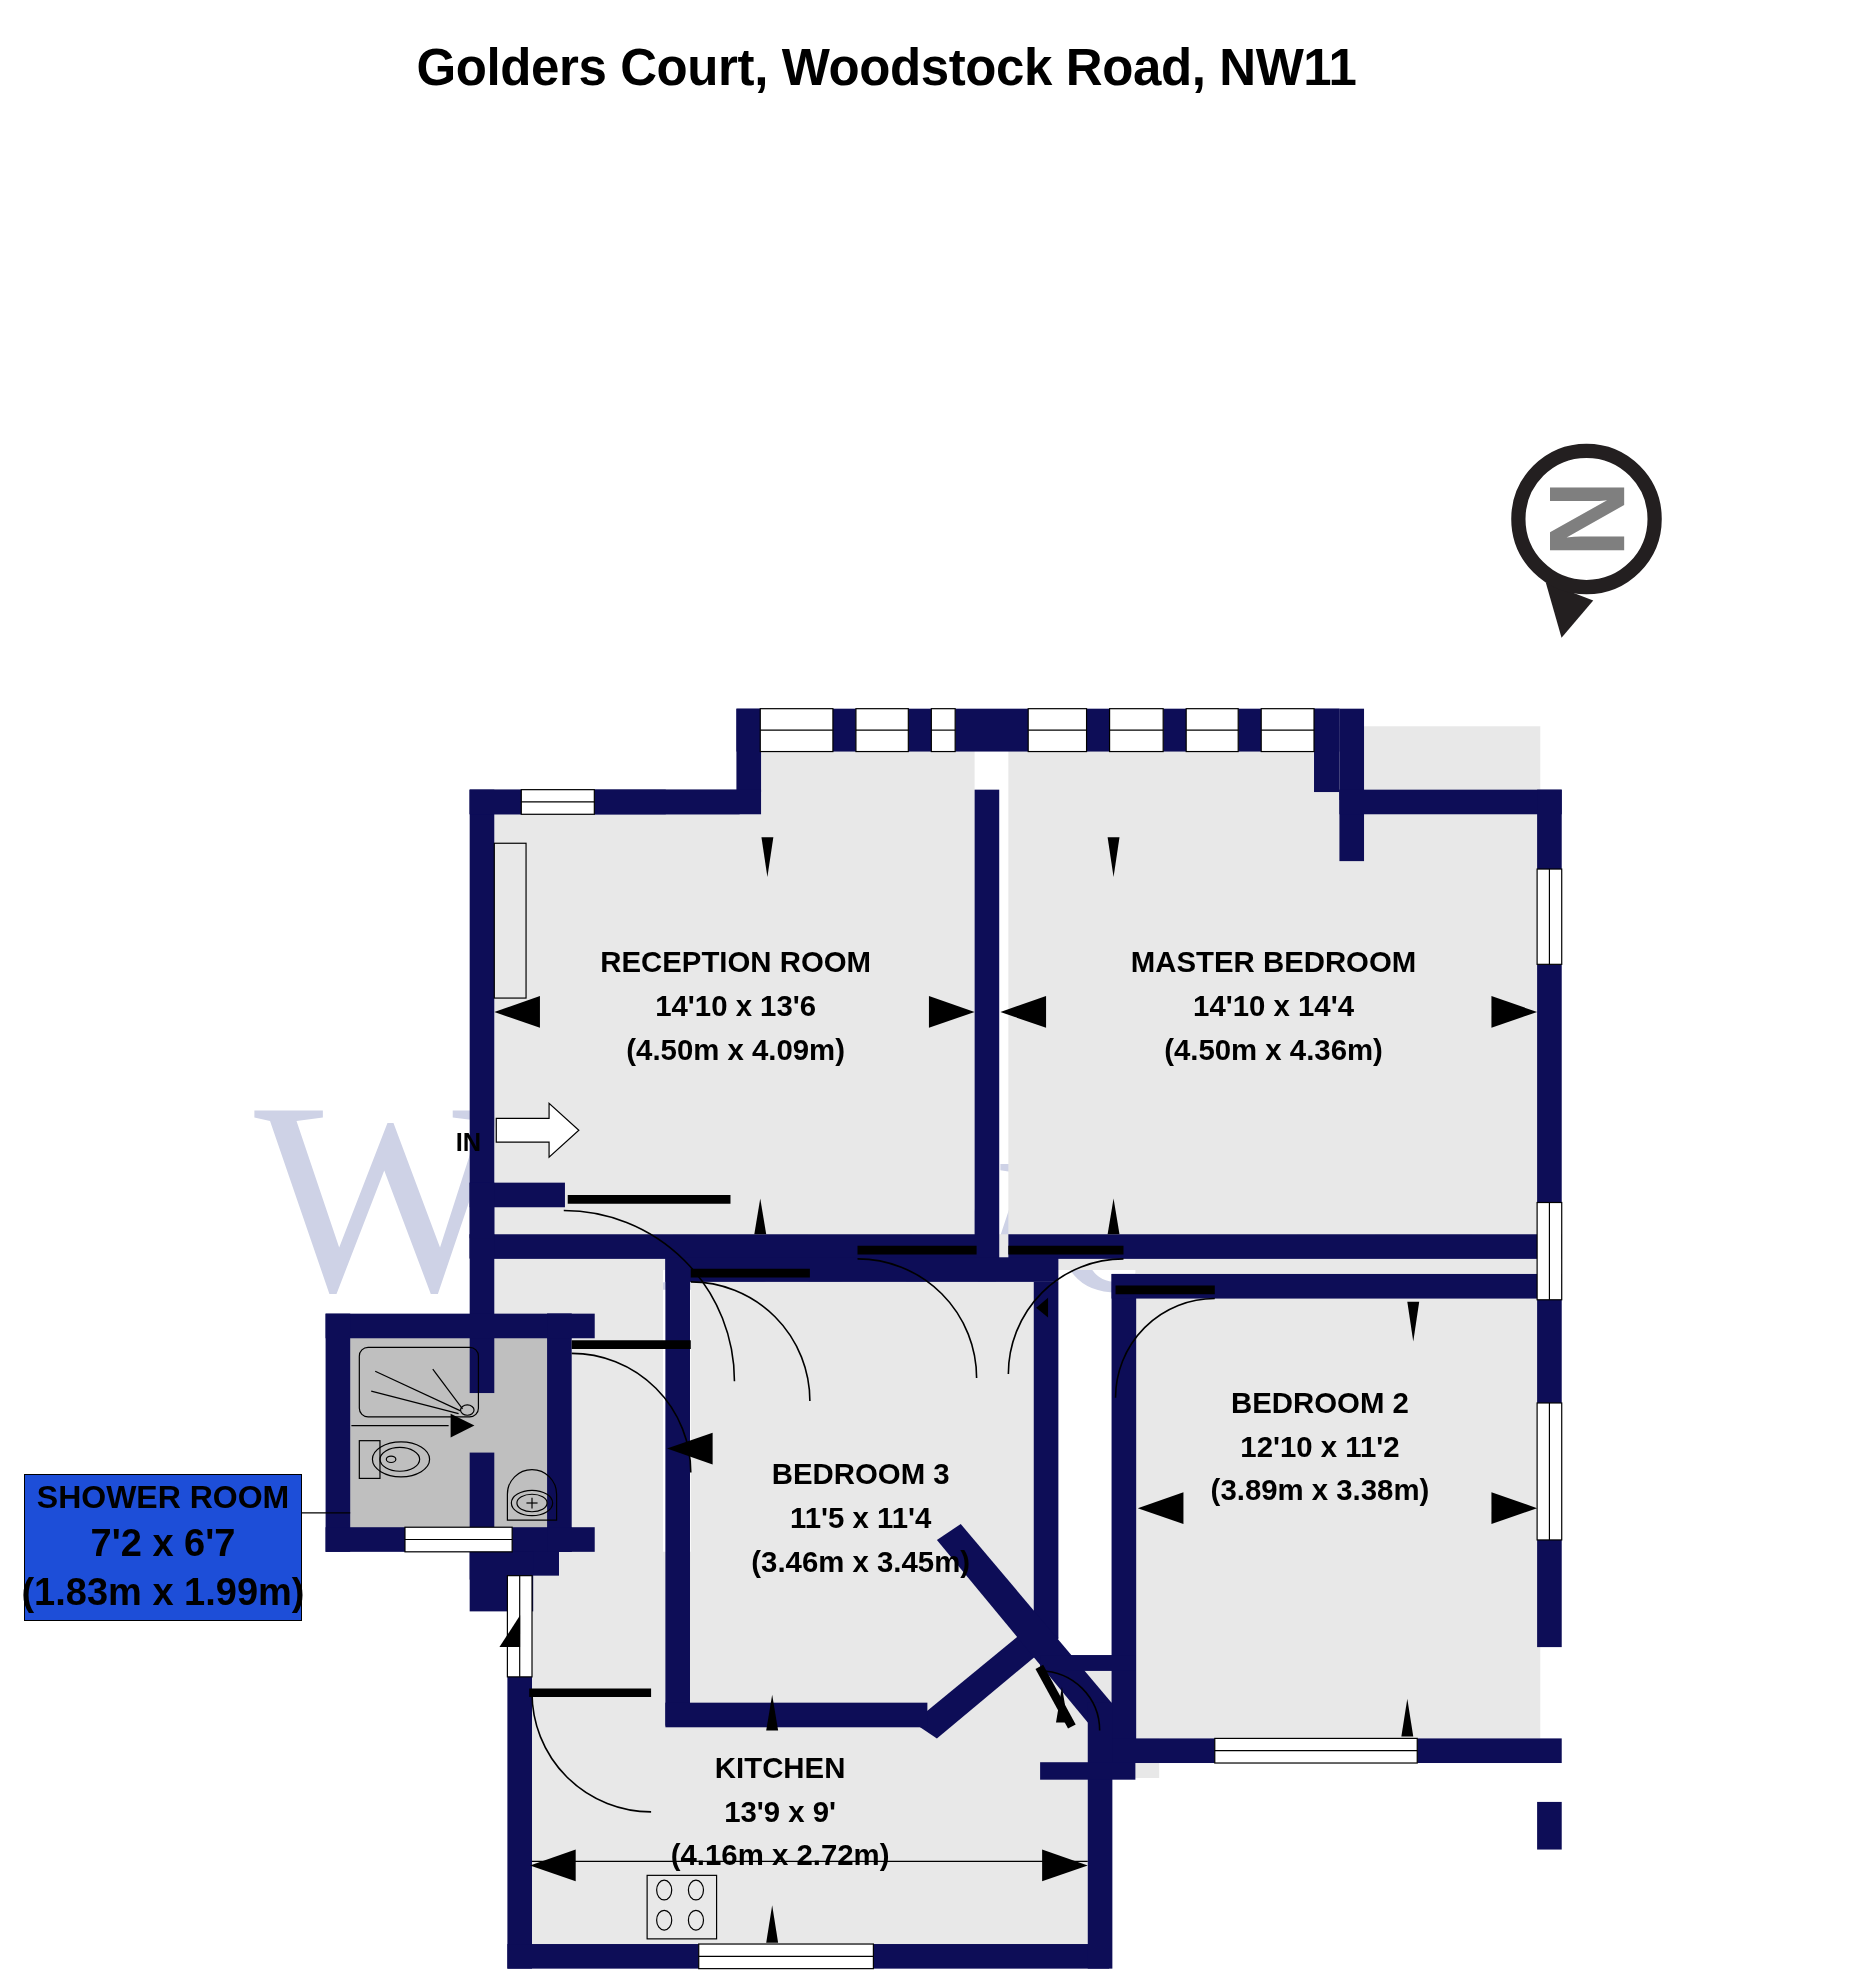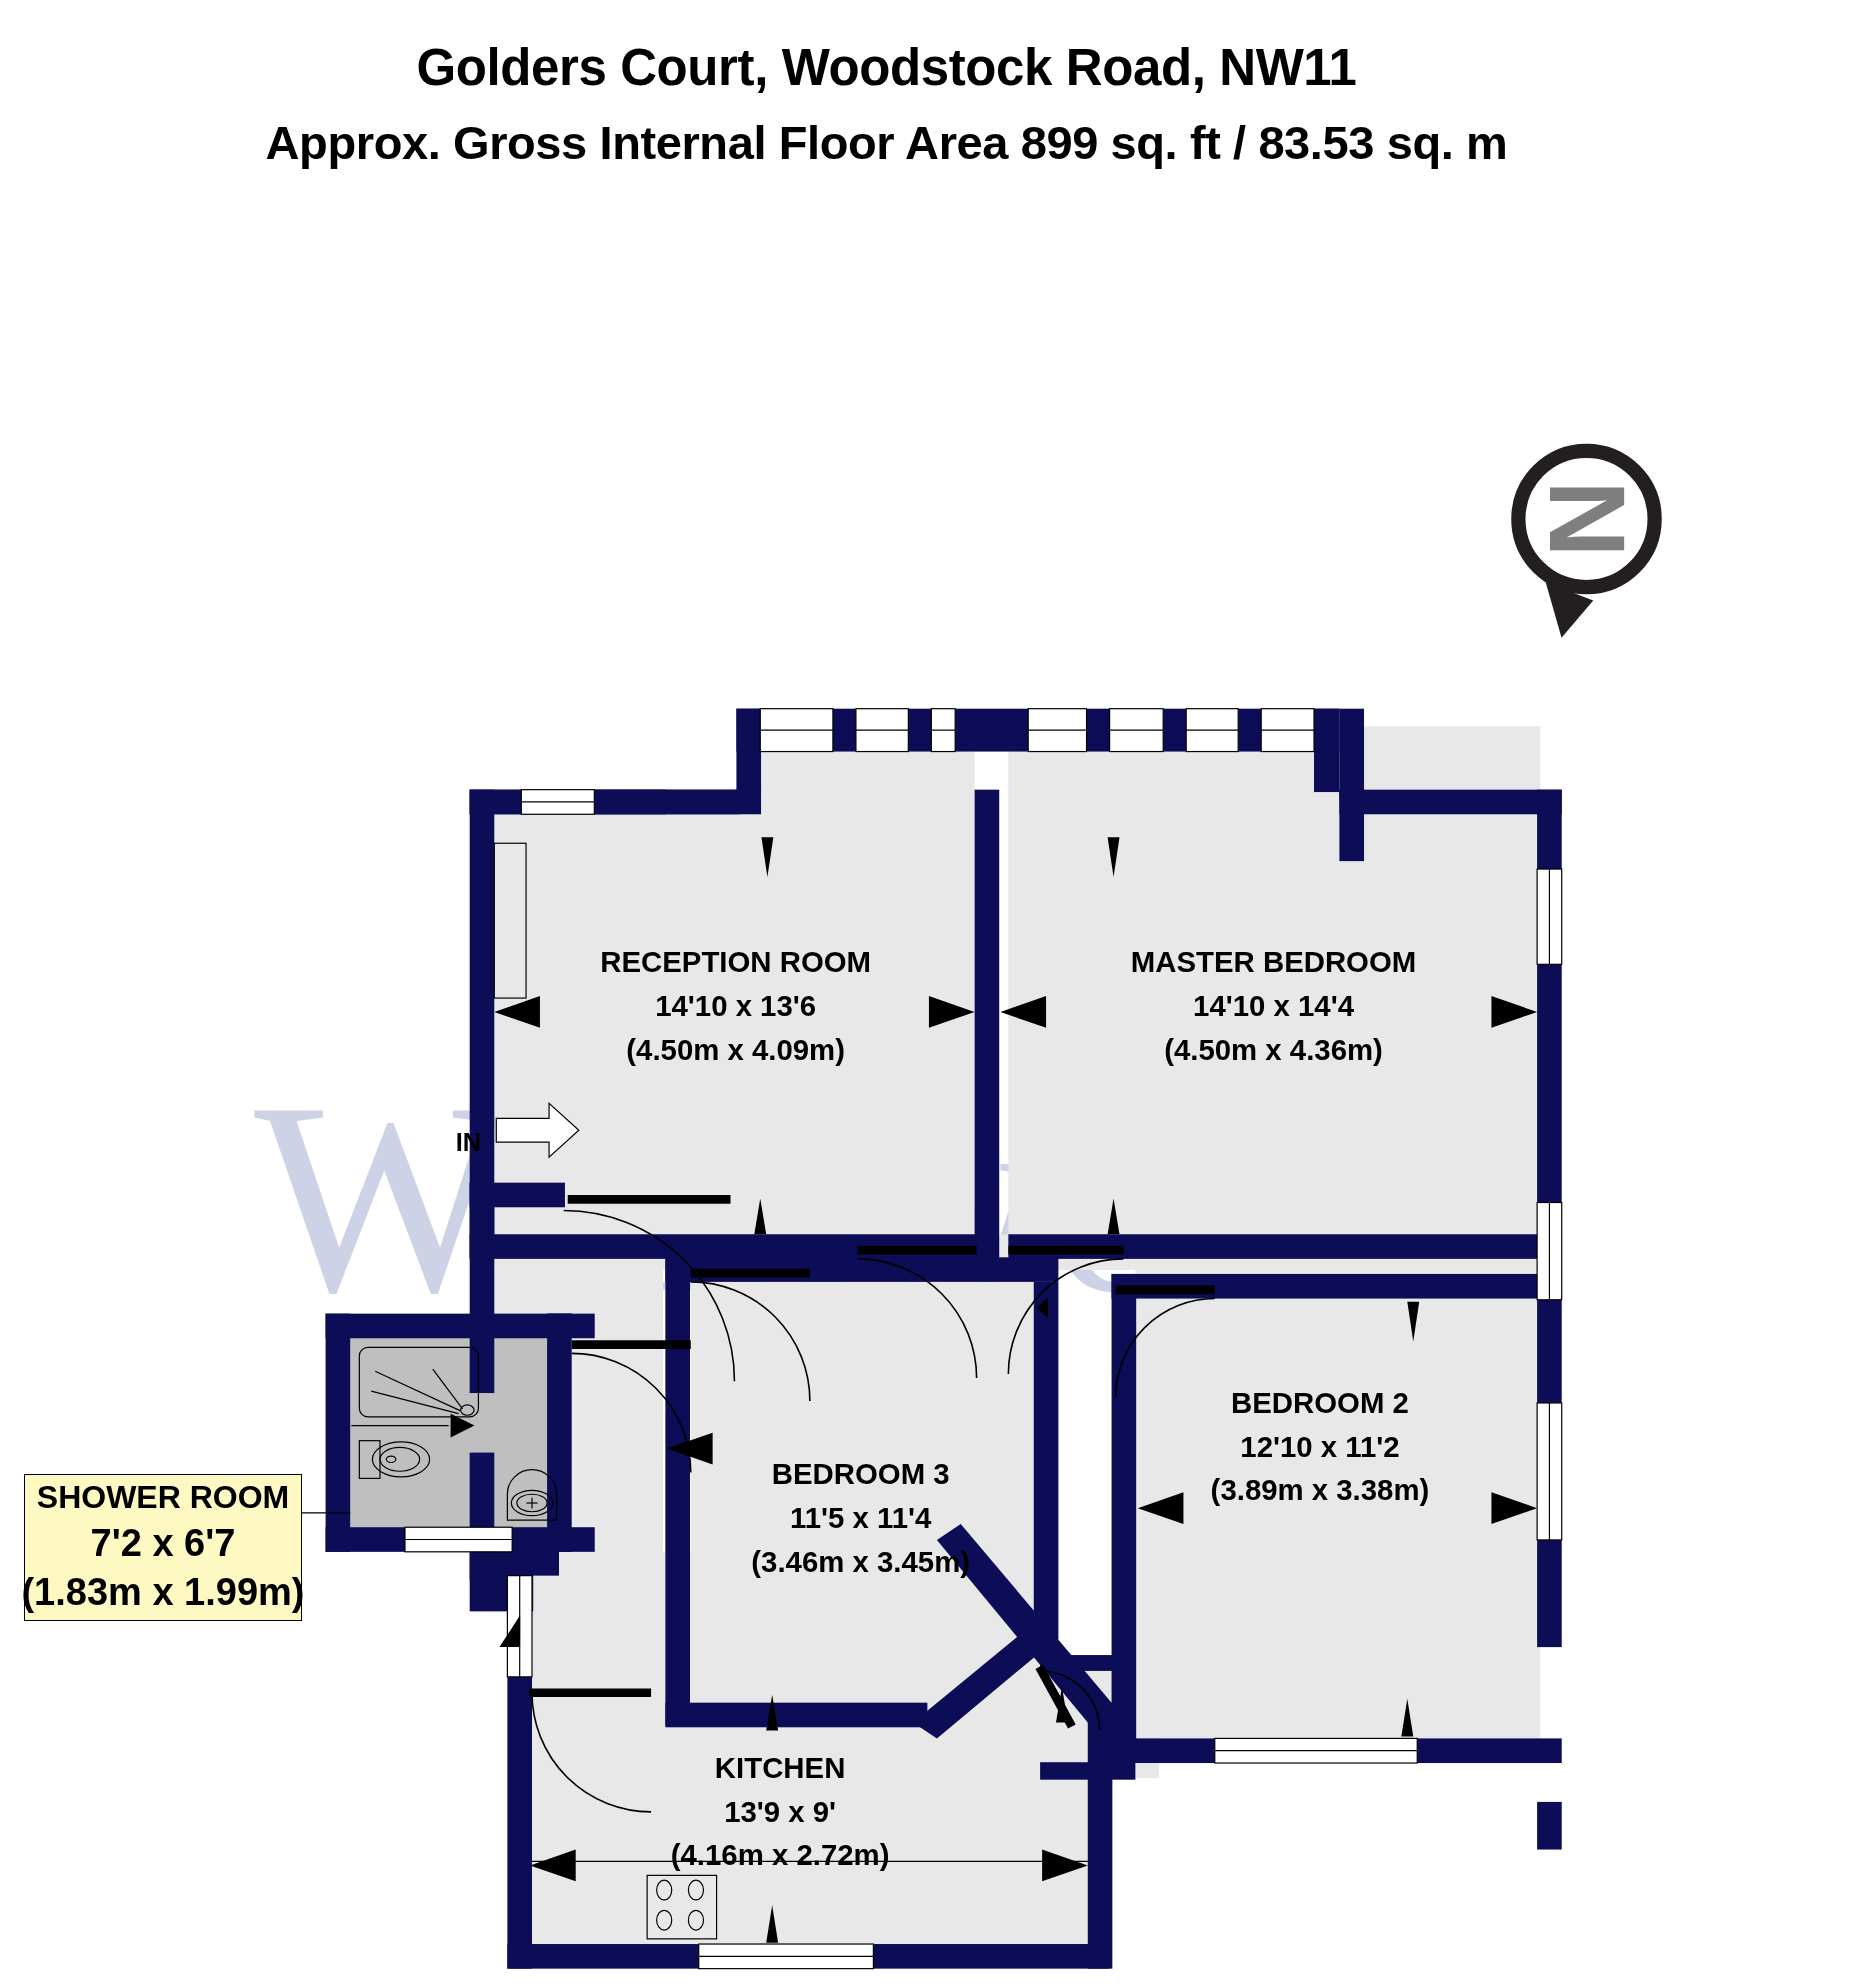--- a/index.html
+++ b/index.html
@@ -24,41 +24,40 @@
 
   
   .compass{position:absolute;left:1501px;top:435px;width:171px;height:206px;}
 
   
   .plan{position:absolute;left:0px;top:615px;width:1875px;height:1568px;}
 
   
   .callout{
     position:absolute;left:24px;top:1474px;width:278px;height:147px;
-    border:1.2px solid #000;background:#fef9c3;box-sizing:border-box;
+    border:1.2px solid #000;background:#1d4ed8;box-sizing:border-box;
     display:flex;flex-direction:column;align-items:center;justify-content:center;
   }
   .callout .ln{font-size:38px;font-weight:bold;line-height:1.30;white-space:nowrap;}
   .callout .ln1{font-size:32px;}
 
   
   text{font-family:"Liberation Sans", sans-serif;}
   .rmName{font-size:74px;font-weight:bold;fill:#000;}
   .rmDim{font-size:74px;font-weight:bold;fill:#000;}
   .inLbl{font-size:64px;font-weight:bold;fill:#000;}
   .wm{font-family:"Liberation Serif", serif;fill:#ced2e6;font-size:690px;}
 </style>
 </head>
 <body>
 
 <div class="sheet">
 
   <div class="header">
     <div class="title">Golders Court, Woodstock Road, NW11</div>
-    <div class="subtitle">Approx. Gross Internal Floor Area 899 sq. ft / 83.53 sq. m</div>
   </div>
 
   <div class="compass">
     <svg viewBox="0 0 430 520" width="171" height="206">
       <path d="M 112 372 L 152 512 L 232 418 Z" fill="#231f20"></path>
       <circle cx="215" cy="212" r="172" fill="#ffffff" stroke="#231f20" stroke-width="36"></circle>
       <g transform="rotate(90 215 212)">
         <text x="215" y="212" class="wmN" text-anchor="middle" dominant-baseline="central" font-size="270" font-weight="bold" fill="#7f7f7f" font-family="'Liberation Sans', sans-serif">N</text>
       </g>
     </svg>

